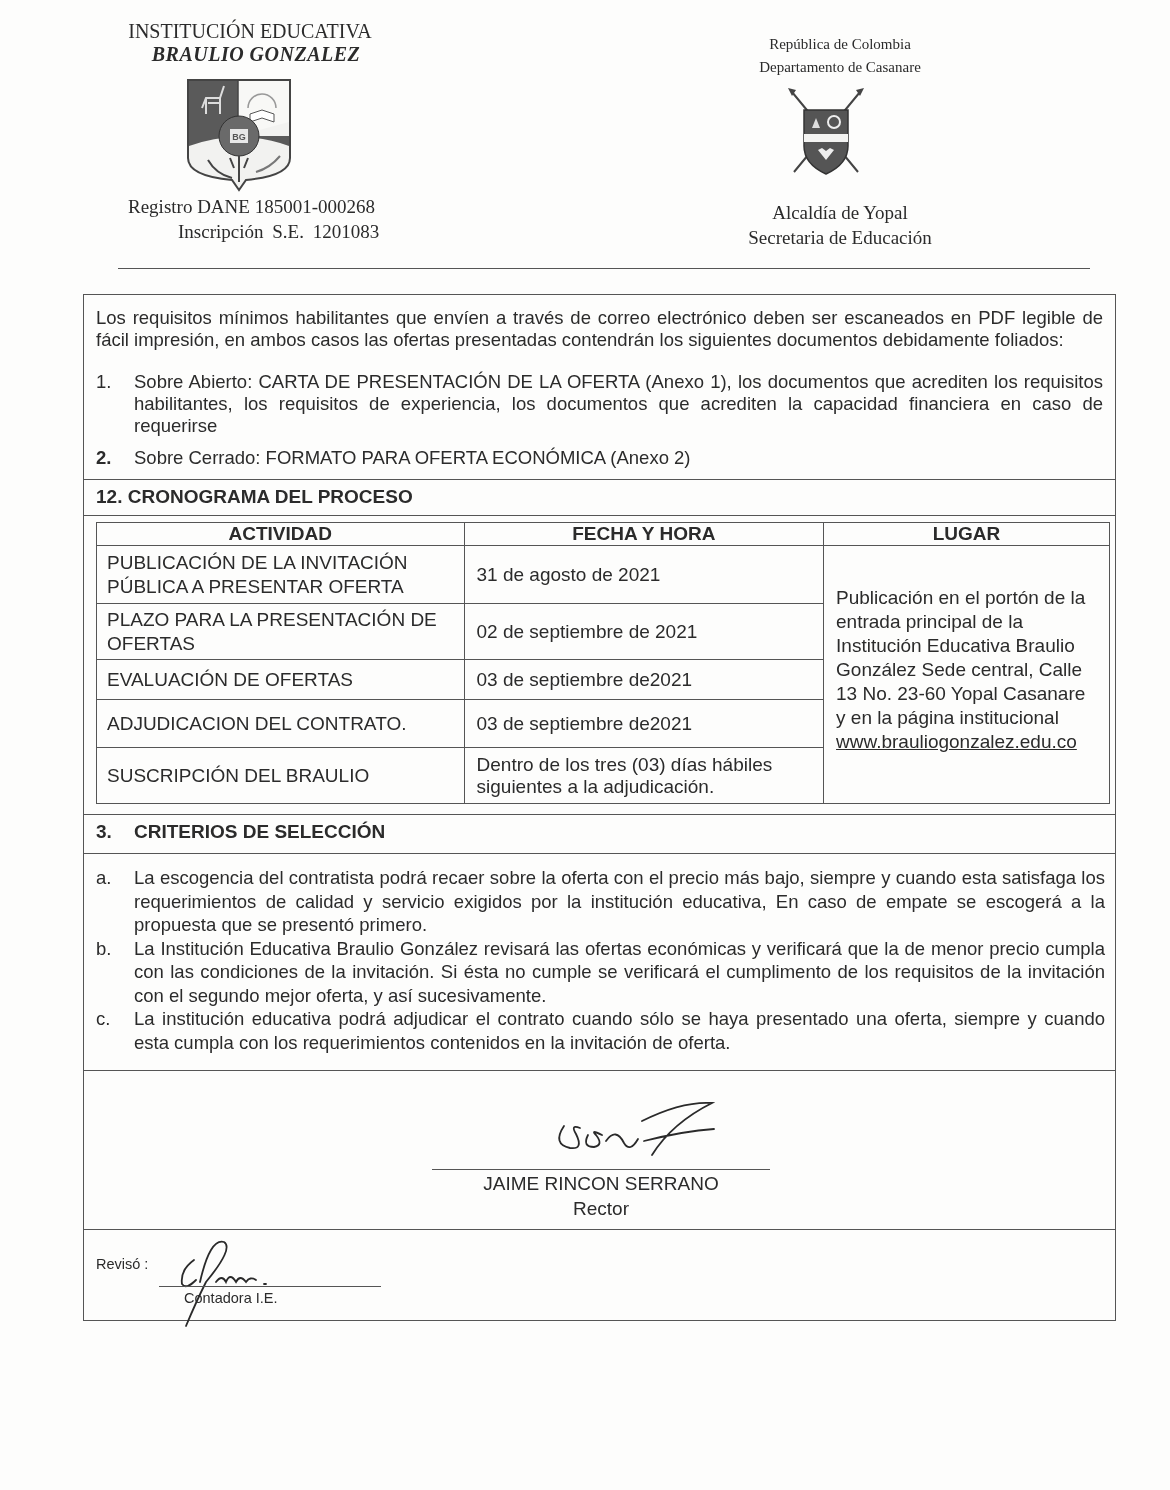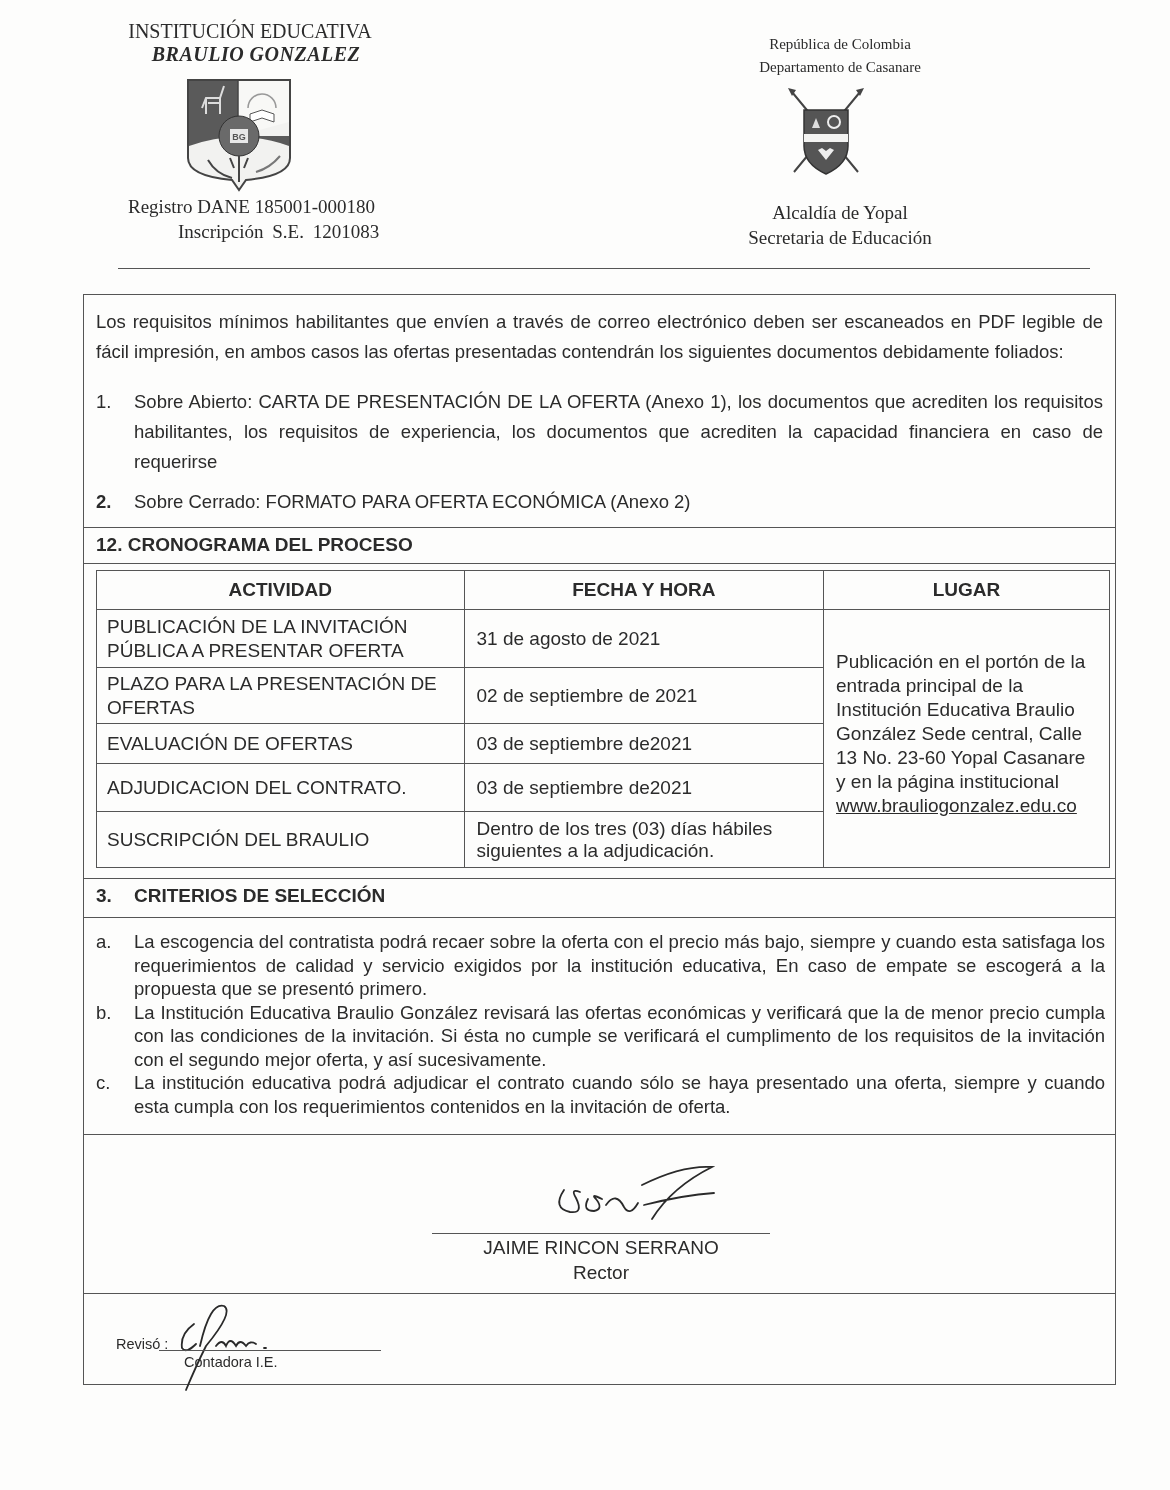--- a/index.html
+++ b/index.html
@@ -17,54 +17,54 @@
   .reg { left: 128px; top: 194px; font-size: 19px; line-height: 25px; }
   .reg .l2 { padding-left: 50px; word-spacing: 4px; text-align: right; }
   .hdr-right { left: 700px; top: 33px; width: 280px; text-align: center; font-size: 15px; line-height: 23px; }
   .crest-right { left: 786px; top: 88px; }
   .hdr-right2 { left: 720px; top: 200px; width: 240px; text-align: center; font-size: 19px; line-height: 25px; }
   .hdr-rule { left: 118px; top: 268px; width: 972px; height: 0; border-top: 1.5px solid #555; }
 
   
   .frame { left: 83px; top: 294px; width: 1033px; border: 1.5px solid #555; box-sizing: border-box; }
   .sec { border-bottom: 1.5px solid #555; }
-  .intro { padding: 12px 12px 10px 12px; font-size: 18.5px; line-height: 30px; text-align: justify; }
+  .intro { padding: 12px 12px 10px 12px; font-size: 18.5px; line-height: 22px; text-align: justify; }
   .intro p { margin: 0 0 20px 0; }
   .ol-item { display: flex; margin-bottom: 10px; }
   .ol-num { width: 38px; flex: none; }
   .ol-num.b { font-weight: bold; }
   .ol-txt { flex: 1; text-align: justify; }
 
   .sec-title { font-weight: bold; font-size: 19px; padding: 6px 12px 4px 12px; height: 25px; }
   .sec-title .num { display: inline-block; width: 38px; }
   .sched-wrap { padding: 6px 5px 10px 12px; }
   table.sched { border-collapse: collapse; width: 1014px; font-size: 19px; }
   table.sched th, table.sched td { border: 1.5px solid #555; vertical-align: middle; }
-  table.sched th { font-weight: bold; height: 22px; padding: 8px; text-align: center; line-height: 22px; }
+  table.sched th { font-weight: bold; height: 22px; padding: 0; text-align: center; line-height: 22px; }
   table.sched td { padding: 2px 10px; line-height: 24px; }
   table.sched td.c2 { padding-left: 12px; }
   table.sched td.c3 { vertical-align: top; padding-top: 40px; padding-left: 12px; }
   .link { text-decoration: underline; }
 
   .crit { padding: 12px 10px 16px 12px; font-size: 18.5px; line-height: 23.5px; }
   .crit-item { display: flex; }
   .crit-l { width: 38px; flex: none; }
   .crit-t { flex: 1; text-align: justify; }
 
   .sign-main { height: 158px; position: relative; }
   .sig-rector { left: 460px; top: 20px; }
   .sig-line { left: 348px; top: 98px; width: 338px; border-top: 1.5px solid #555; }
   .sig-name { left: 348px; top: 100px; width: 338px; text-align: center; font-size: 19px; line-height: 25px; }
 
   .bottom-row { display: flex; height: 90px; }
   .b-left { width: 517px; border-right: 1.5px solid #555; position: relative; font-size: 14.5px; }
   .b-right { flex: 1; position: relative; font-size: 14.5px; }
   .proy { left: 10px; top: 42px; }
   .proy2 { left: 86px; top: 60px; }
-  .rev { left: 12px; top: 42px; margin-left: 20px; }
+  .rev { left: 12px; top: 26px; }
   .rev-line { left: 75px; top: 56px; width: 222px; border-top: 1.2px solid #555; }
   .rev2 { left: 100px; top: 60px; }
   svg.sig { position: absolute; overflow: visible; }
   svg.sig path { fill: none; stroke: #2a2a2a; stroke-width: 1.8; stroke-linecap: round; }
 </style>
 </head>
 <body>
 
 <div class="abs hdr-left serif">
   <div>INSTITUCIÓN EDUCATIVA</div>
@@ -83,21 +83,21 @@
     <path d="M64 36 l12 -4 l12 4 v8 l-12 -4 l-12 4 z" fill="#fff" stroke="#555"></path>
     <circle cx="53" cy="58" r="20" fill="#6a6a6a" stroke="#333"></circle>
     <rect x="44" y="51" width="18" height="14" fill="#e8e8e8"></rect>
     <text x="53" y="62" font-size="9" text-anchor="middle" fill="#555" font-family="Liberation Sans, sans-serif" font-weight="bold">BG</text>
     <path d="M22 82 q8 14 24 18 M53 78 v26 M44 80 l4 10 M62 80 l-4 10" stroke="#444" stroke-width="2" fill="none"></path>
     <path d="M70 94 q14 -4 24 -16" stroke="#777" stroke-width="2" fill="none"></path>
   </svg>
 </div>
 
 <div class="abs reg serif">
-  <div>Registro DANE 185001-000180</div>
+  <div>Registro DANE 185001-000268</div>
   <div class="l2">Inscripción  S.E.  1201083</div>
 </div>
 
 <div class="abs hdr-right serif">
   <div>República de Colombia</div>
   <div>Departamento de Casanare</div>
 </div>
 
 <div class="abs crest-right">
   <svg width="80" height="92" viewBox="0 0 80 92">

